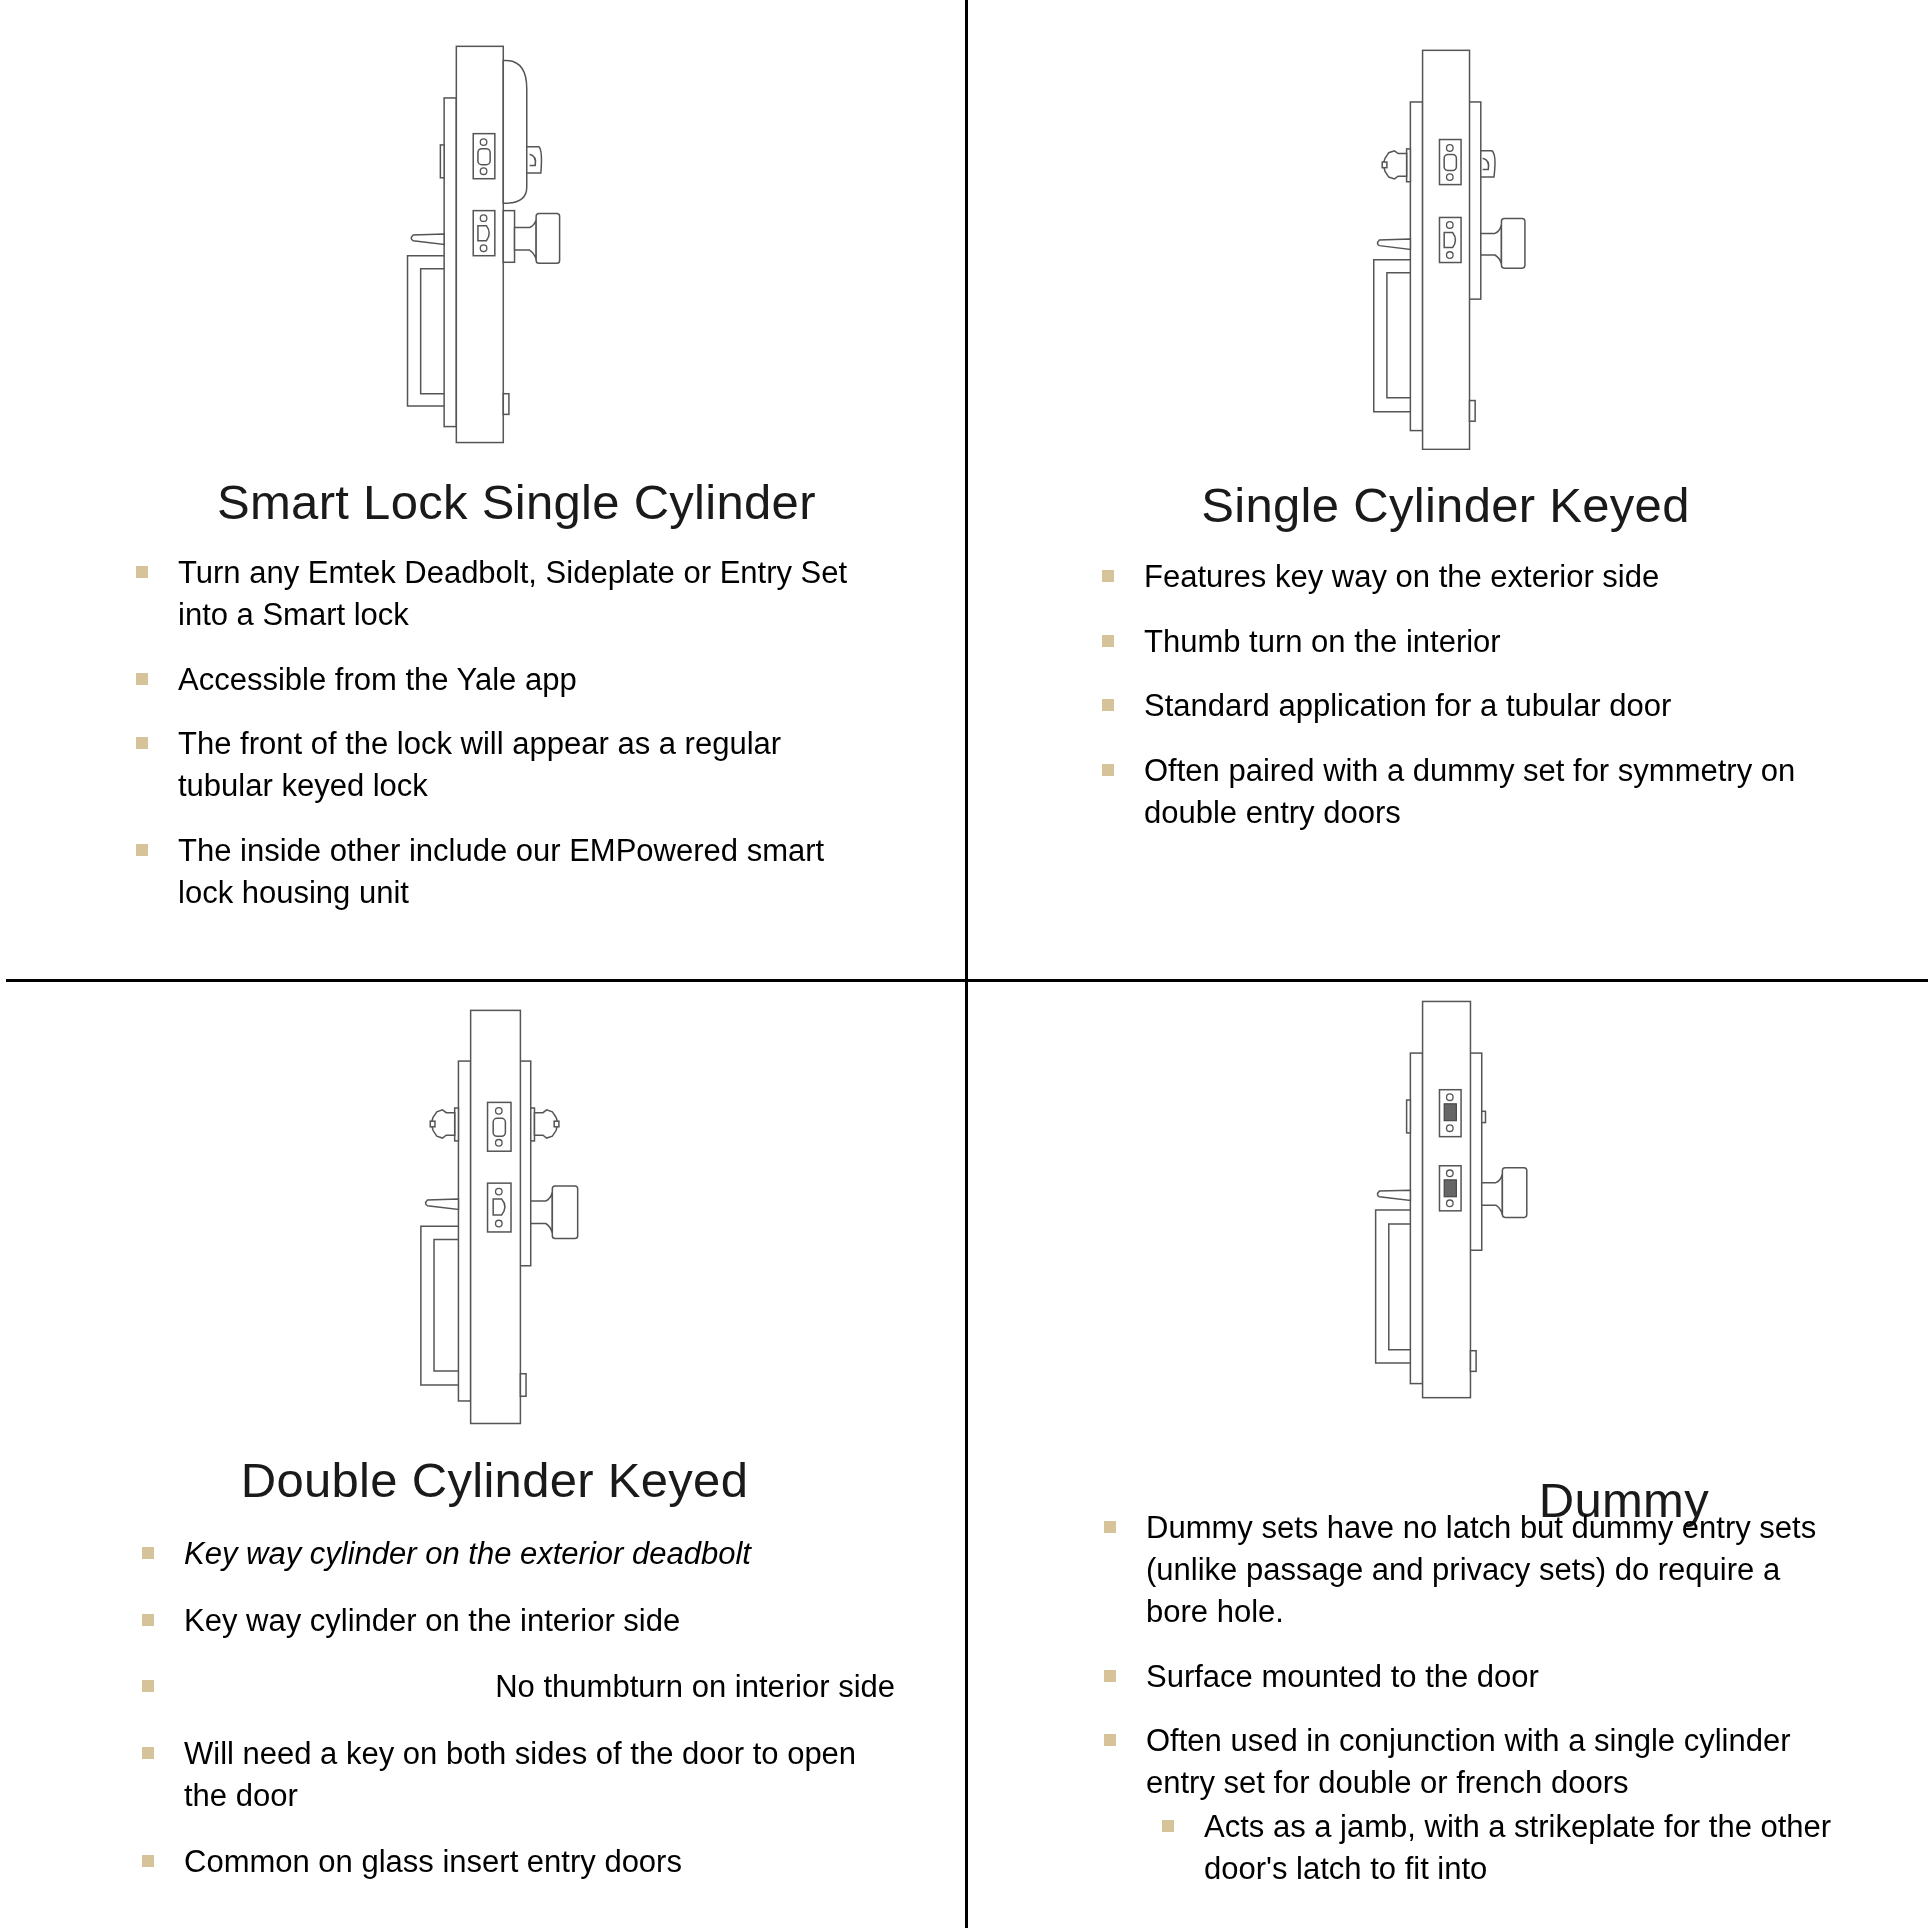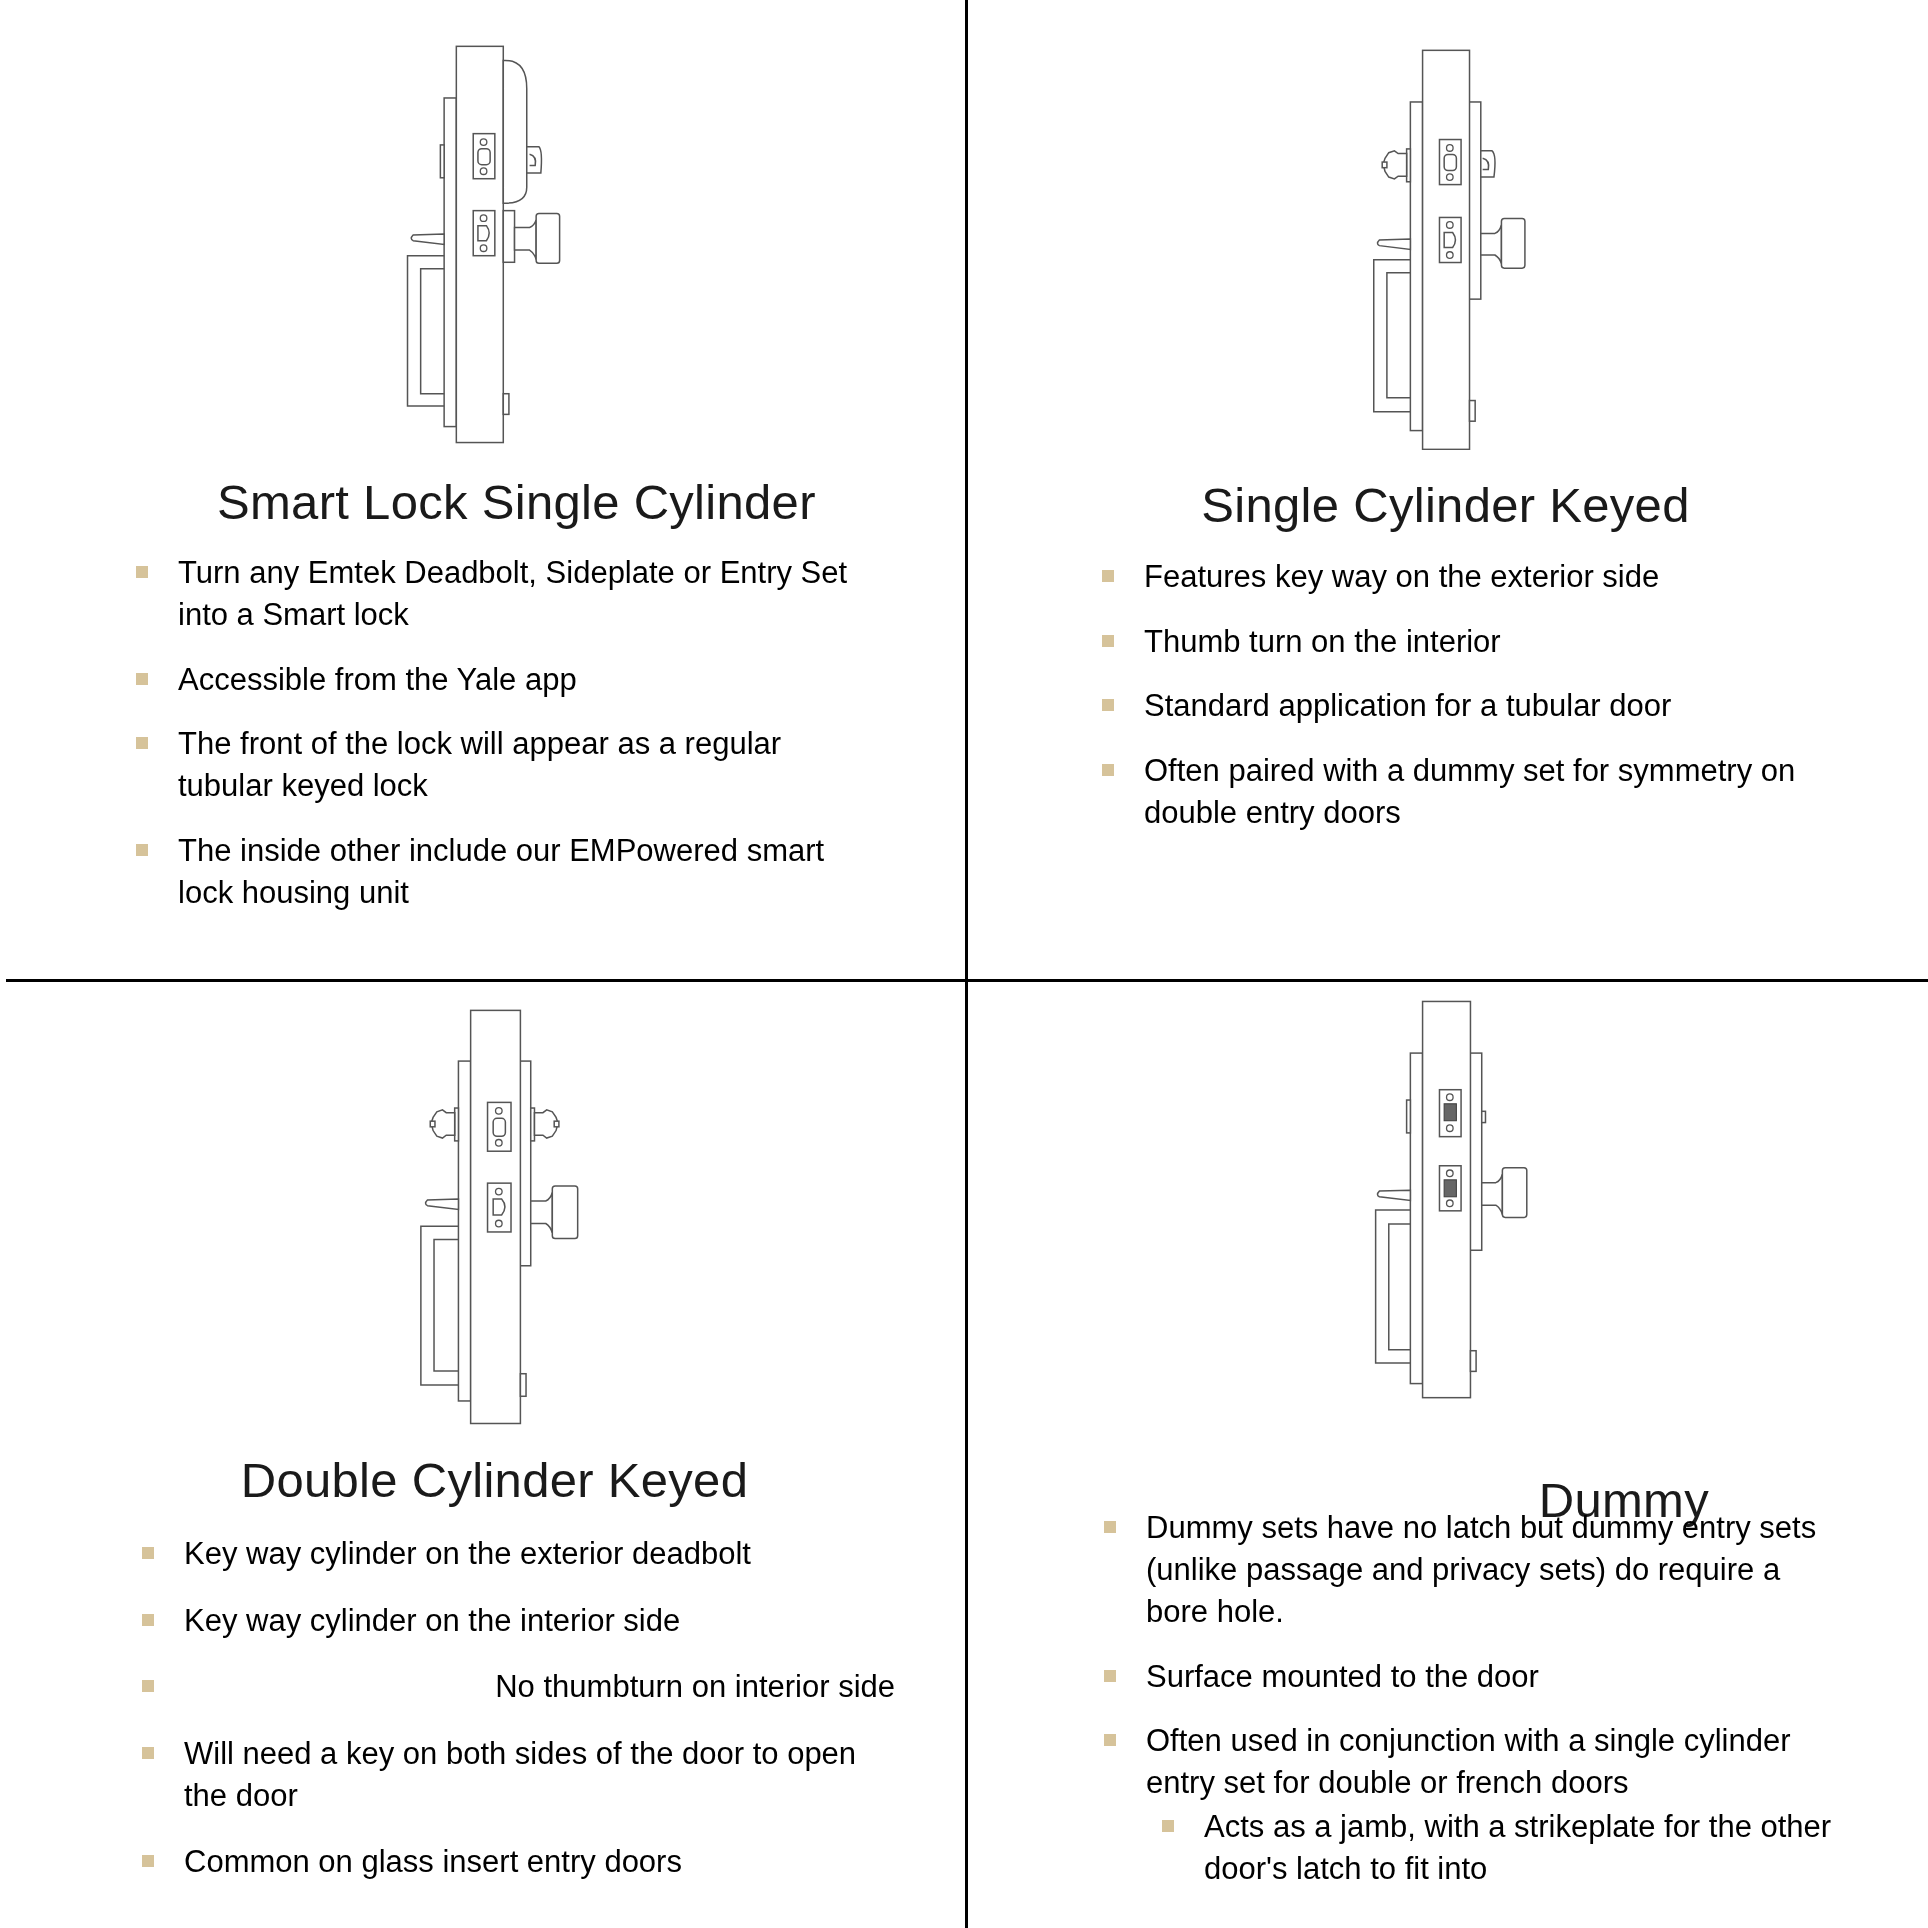--- a/index.html
+++ b/index.html
@@ -147,21 +147,21 @@
       <circle class="dot" cx="85" cy="233" r="3.5"></circle>
       <path class="ln" d="M 79 207 L 88 207 Q 95 215 88 224 L 79 224 Z"></path>
 
       <path class="ln" d="M 119 209 L 135 209 Q 140 207 142 200 L 142 243 Q 140 236 135 233 L 119 233 Z"></path>
       <rect class="ln" x="142" y="193" width="27" height="56" rx="3"></rect>
       <rect class="ln" x="108" y="393" width="6" height="24"></rect>
     </svg>
   </div>
   <div class="title" style="left:231px; top:1452px; width:527px;">Double Cylinder Keyed</div>
   <ul class="bullets" style="left:134px; top:1525px; width:753px;">
-    <li style="margin-bottom:24.5px;"><span class="sq"></span><span>Key way cylinder on the exterior deadbolt</span></li>
+    <li style="margin-bottom:24.5px;font-style:italic;"><span class="sq"></span><span>Key way cylinder on the exterior deadbolt</span></li>
     <li style="margin-bottom:24.5px;"><span class="sq"></span><span>Key way cylinder on the interior side</span></li>
     <li style="margin-bottom:24.5px;text-align:right;"><span class="sq"></span><span>No thumbturn on interior side</span></li>
     <li style="margin-bottom:24.5px;"><span class="sq"></span><span>Will need a key on both sides of the door to open the door</span></li>
     <li><span class="sq"></span><span>Common on glass insert entry doors</span></li>
   </ul>
 </section>
 
 <section class="quad">
   <div class="diagram" style="left:1370px; top:998px;">
     <svg width="169" height="405" viewBox="0 0 180 430">

